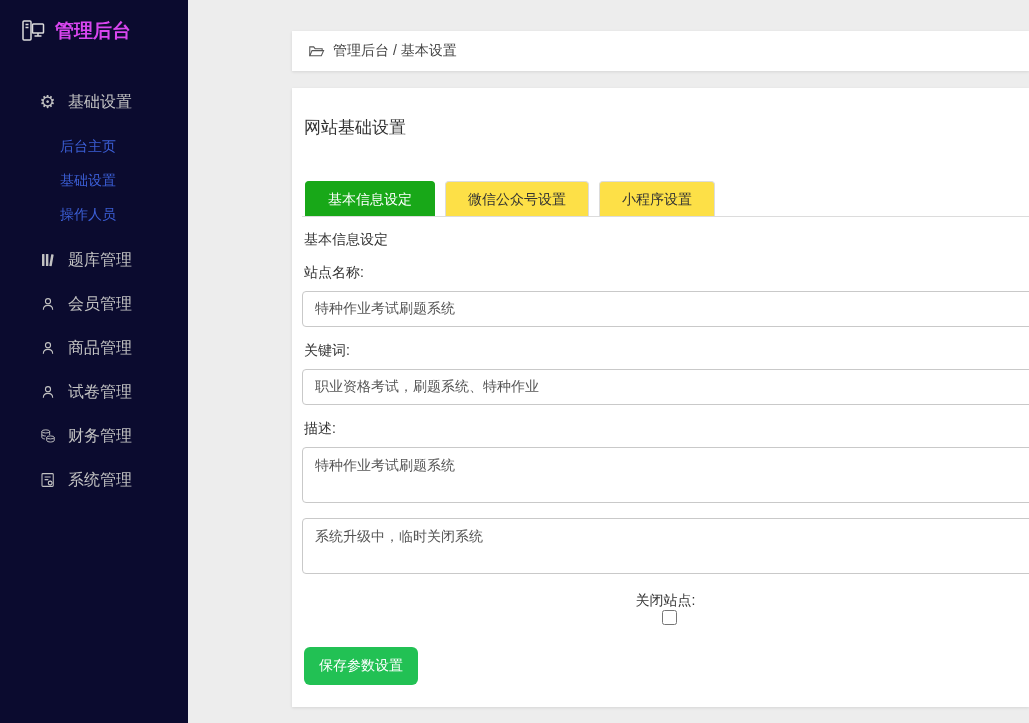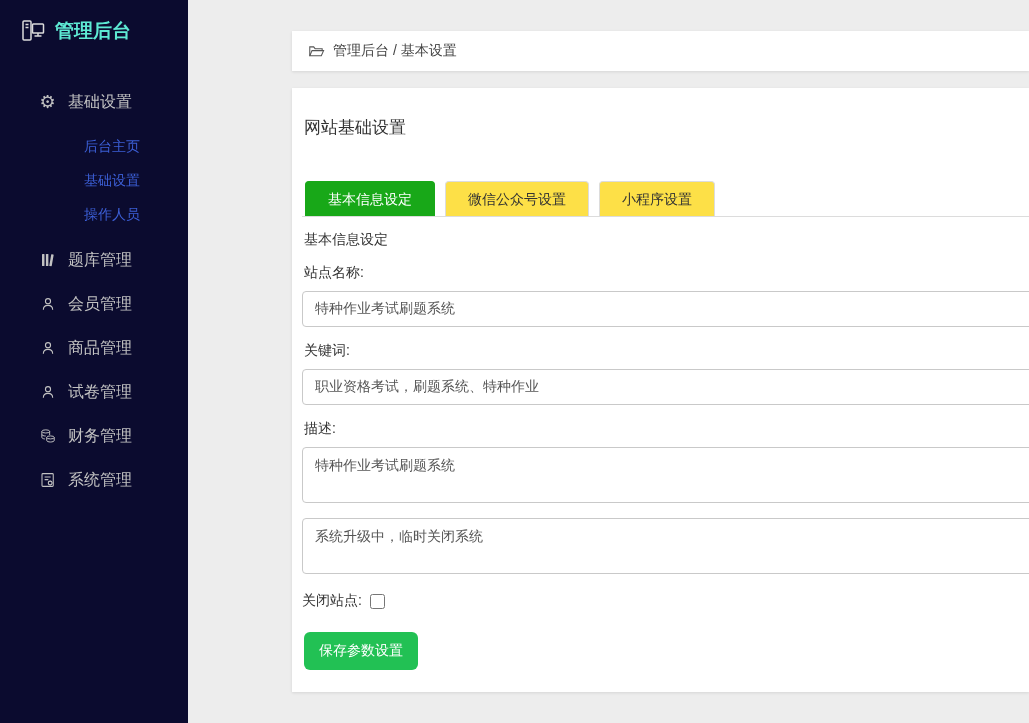--- a/index.html
+++ b/index.html
@@ -14,40 +14,40 @@
 
   
   .sidebar {
     width: 188px; min-width: 188px; height: 723px;
     background: #0b0b2f;
     color: #c2c2c2;
   }
   .brand {
     display: flex; align-items: center; gap: 9px;
     padding: 18px 0 0 20px;
-    color: #5eead4; font-size: 19px; font-weight: bold;
+    color: #d946ef; font-size: 19px; font-weight: bold;
     cursor: pointer;
   }
   .brand svg { width: 26px; height: 26px; display: block; color: #dcdcdc; }
   .menu { margin-top: 36px; }
   .menu-item {
     display: flex; align-items: center;
     padding: 11px 0 11px 38px;
     font-size: 16px; color: #c2c2c2; cursor: pointer;
     line-height: 22px;
   }
   .mi-icon {
     width: 19px; height: 22px; margin-right: 11px;
     display: inline-flex; align-items: center; justify-content: center;
     font-size: 18px; line-height: 22px; color: #c2c2c2;
   }
   .mi-icon svg { width: 18px; height: 18px; display: block; }
   .submenu { padding: 5px 0 7px; }
   .submenu-item {
-    padding: 7px 0 7px 84px;
+    padding: 7px 0 7px 60px;
     font-size: 14px; line-height: 20px;
     color: #3c5fd6; cursor: pointer;
   }
 
   
   .main { flex: 1; min-width: 0; padding: 31px 0 0 104px; }
   .card { background: #ffffff; box-shadow: 0 1px 3px rgba(0,0,0,0.10); }
 
   .breadcrumb-card {
     height: 40px; display: flex; align-items: center;
@@ -76,21 +76,21 @@
   .field-label { display: block; font-size: 14px; font-weight: normal; color: #333; margin: 0 0 9px 2px; }
   .text-input, .text-area {
     display: block; width: calc(100% + 8px);
     border: 1px solid #c9c9c9; border-radius: 4px;
     font-family: inherit; font-size: 14px; color: #555;
     background: #fff; outline: none;
   }
   .text-input { height: 36px; padding: 0 12px; }
   .text-area { height: 56px; padding: 8px 12px; resize: none; line-height: 19px; }
 
-  .close-row { display: flex; align-items: center; margin-top: 18px; }
+  .close-row { display: flex; align-items: center; margin-top: 18px; flex-direction: column; }
   .close-row .field-label { margin: 0; }
   .close-checkbox { width: 15px; height: 15px; margin: 0 0 0 8px; cursor: pointer; }
 
   .save-btn {
     margin-top: 22px; margin-left: 2px;
     background: #22c154; color: #fff;
     border: none; border-radius: 6px;
     padding: 10px 15px; font-size: 14px; font-family: Liberation Mono, monospace;
     cursor: pointer;
   }

